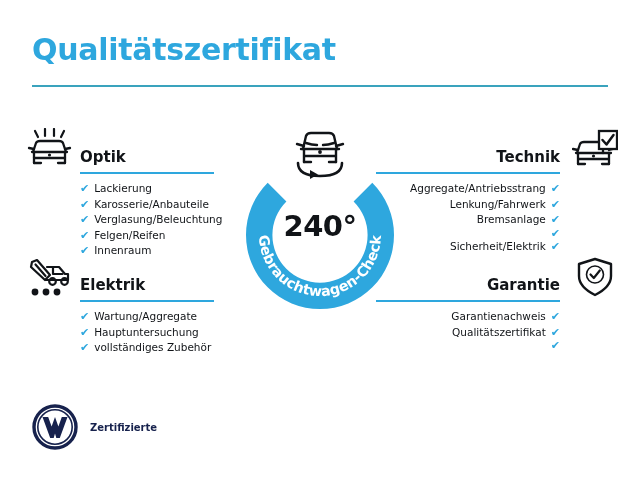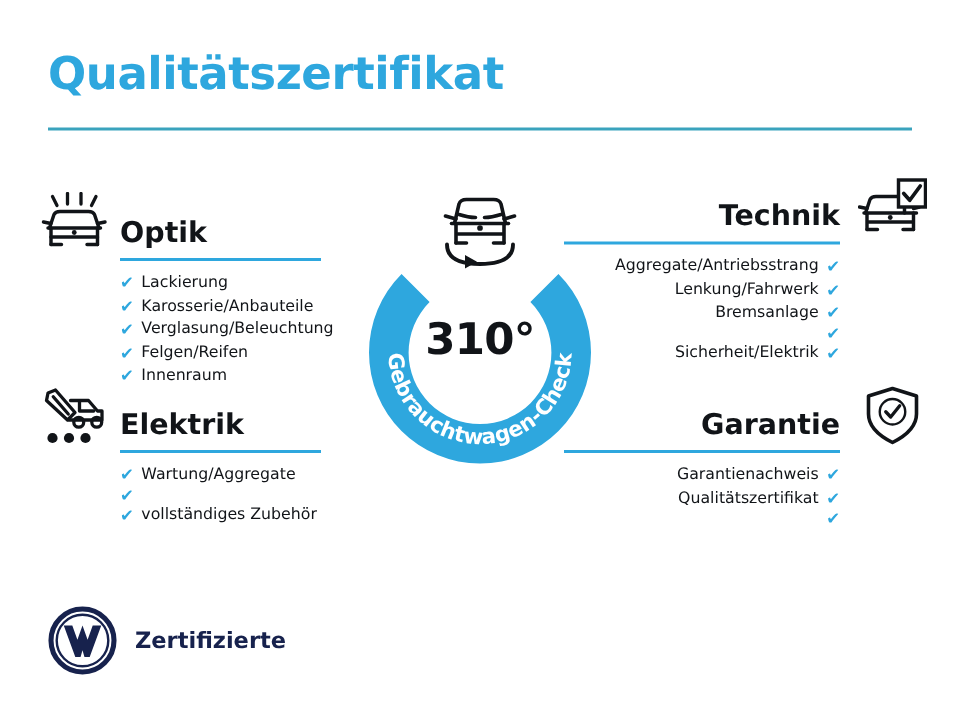--- a/index.html
+++ b/index.html
@@ -46,31 +46,31 @@
   
   .col {
     position: absolute;
     width: 250px;
   }
   .col-left  { left: 22px; }
   .col-right { left: 368px; }
 
   .sec-optik    { top: 128px; }
   .sec-wartung  { top: 256px; }
-  .sec-technik  { top: 117px; }
+  .sec-technik  { top: 128px; }
   .sec-garantie { top: 256px; }
 
   .sec-head {
     position: relative;
     height: 46px;
   }
   .sec-title {
     position: absolute;
     bottom: 8px;
-    font-size: 19px;
+    font-size: 15px;
     font-weight: bold;
     color: #111418;
     white-space: nowrap;
   }
   .col-left .sec-title  { left: 58px; }
   .col-right .sec-title { right: 58px; }
 
   .sec-rule {
     position: absolute;
     height: 2px;
@@ -150,21 +150,21 @@
   .footer {
     position: absolute;
     left: 32px;
     top: 404px;
     display: flex;
     align-items: center;
   }
   .vw-logo { width: 46px; height: 46px; flex: 0 0 auto; }
   .vw-text {
     margin-left: 12px;
-    font-size: 15px;
+    font-size: 10px;
     font-weight: bold;
     line-height: 17px;
     color: #17224d;
     white-space: nowrap;
   }
 </style>
 </head>
 <body>
 
 <div class="page">
@@ -242,20 +242,21 @@
       <span class="sec-title">Elektrik</span>
       <span class="sec-rule"></span>
     </div>
     <ul class="items">
       <li>
           <span class="chk">✔</span>
           <span>Wartung/Aggregate</span>
         </li>
       <li>
           <span class="chk">✔</span>
+          <span>Hauptuntersuchung</span>
         </li>
       <li>
           <span class="chk">✔</span>
           <span>vollständiges Zubehör</span>
         </li>
     </ul>
   </div>
 
   <div class="col col-right sec-technik">
     <div class="sec-head">
@@ -333,21 +334,21 @@
     <svg viewBox="0 0 154 154" width="154" height="154">
 
       <path d="M 24.7 24.7 A 74 74 0 1 0 129.3 24.7 L 110.6 43.4 A 47.6 47.6 0 1 1 43.4 43.4 Z" fill="#2ea7de"></path>
       <defs>
         <path id="ringtext" d="M 16 77 A 61 61 0 0 0 138 77"></path>
       </defs>
       <text font-family="DejaVu Sans, Liberation Sans, sans-serif" font-size="14.2" font-weight="bold" fill="#ffffff">
         <textPath href="#ringtext" startOffset="50%" text-anchor="middle">Gebrauchtwagen-Check</textPath>
       </text>
     </svg>
-    <div class="deg">310°</div>
+    <div class="deg">240°</div>
   </div>
 
   <div class="car360">
     <svg viewBox="0 0 70 58" width="70" height="58">
       <g fill="none" stroke="#111418" stroke-width="2.4" stroke-linejoin="round" stroke-linecap="round">
         <path d="M18 23 L21 10 Q22 7 26 7 L44 7 Q48 7 49 10 L52 23"></path>
         <path d="M16 23 L54 23"></path>
         <path d="M19 23 L19 36 M51 36 L51 23"></path>
         <path d="M19 36 L26 36 M44 36 L51 36"></path>
         <path d="M20 30 L50 30"></path>

